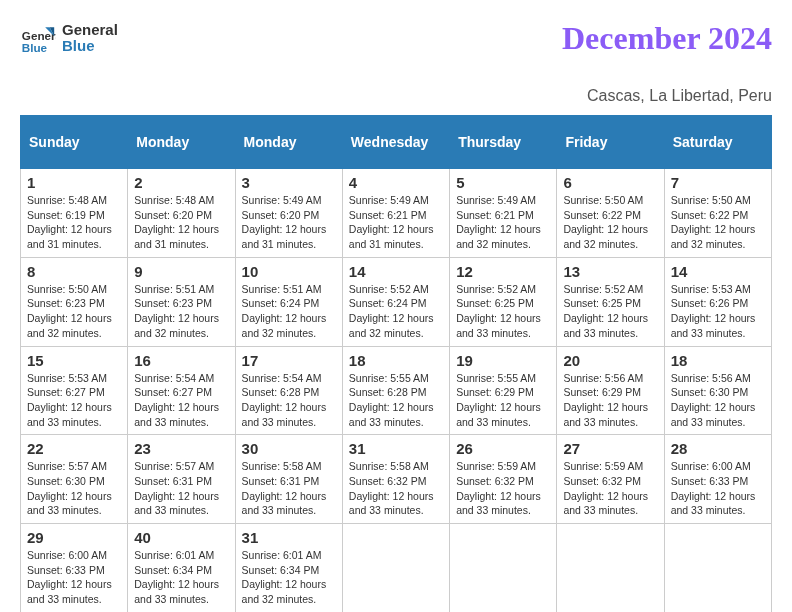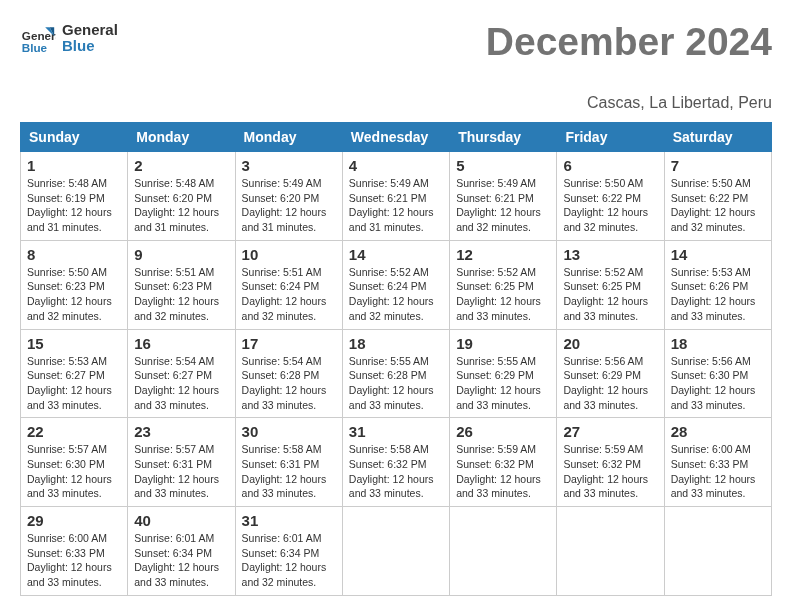--- a/index.html
+++ b/index.html
@@ -22,39 +22,40 @@
       gap: 6px;
     }
     .logo-icon {
       width: 36px;
       height: 36px;
     }
     .title-area {
       text-align: right;
     }
     .calendar-title {
-      font-size: 39px;
+      font-size: 32px;
       font-weight: bold;
-      color: #737373;
+      color: #8b5cf6;
+      font-family: Liberation Serif, serif;
     }
     .calendar-subtitle {
       font-size: 16px;
       color: #555;
       margin-top: 30px;
     }
     table {
       width: 100%;
       border-collapse: collapse;
       table-layout: fixed;
     }
     th {
       background-color: #2a7bb5;
       color: #fff;
       text-align: left;
-      padding: 6px 8px;
+      padding: 18px 8px;
       font-size: 14px;
       font-weight: bold;
       border: 1px solid #2a7bb5;
     }
     td {
       border: 1px solid #ccc;
       vertical-align: top;
       padding: 5px 6px;
       font-size: 11px;
       color: #333;

